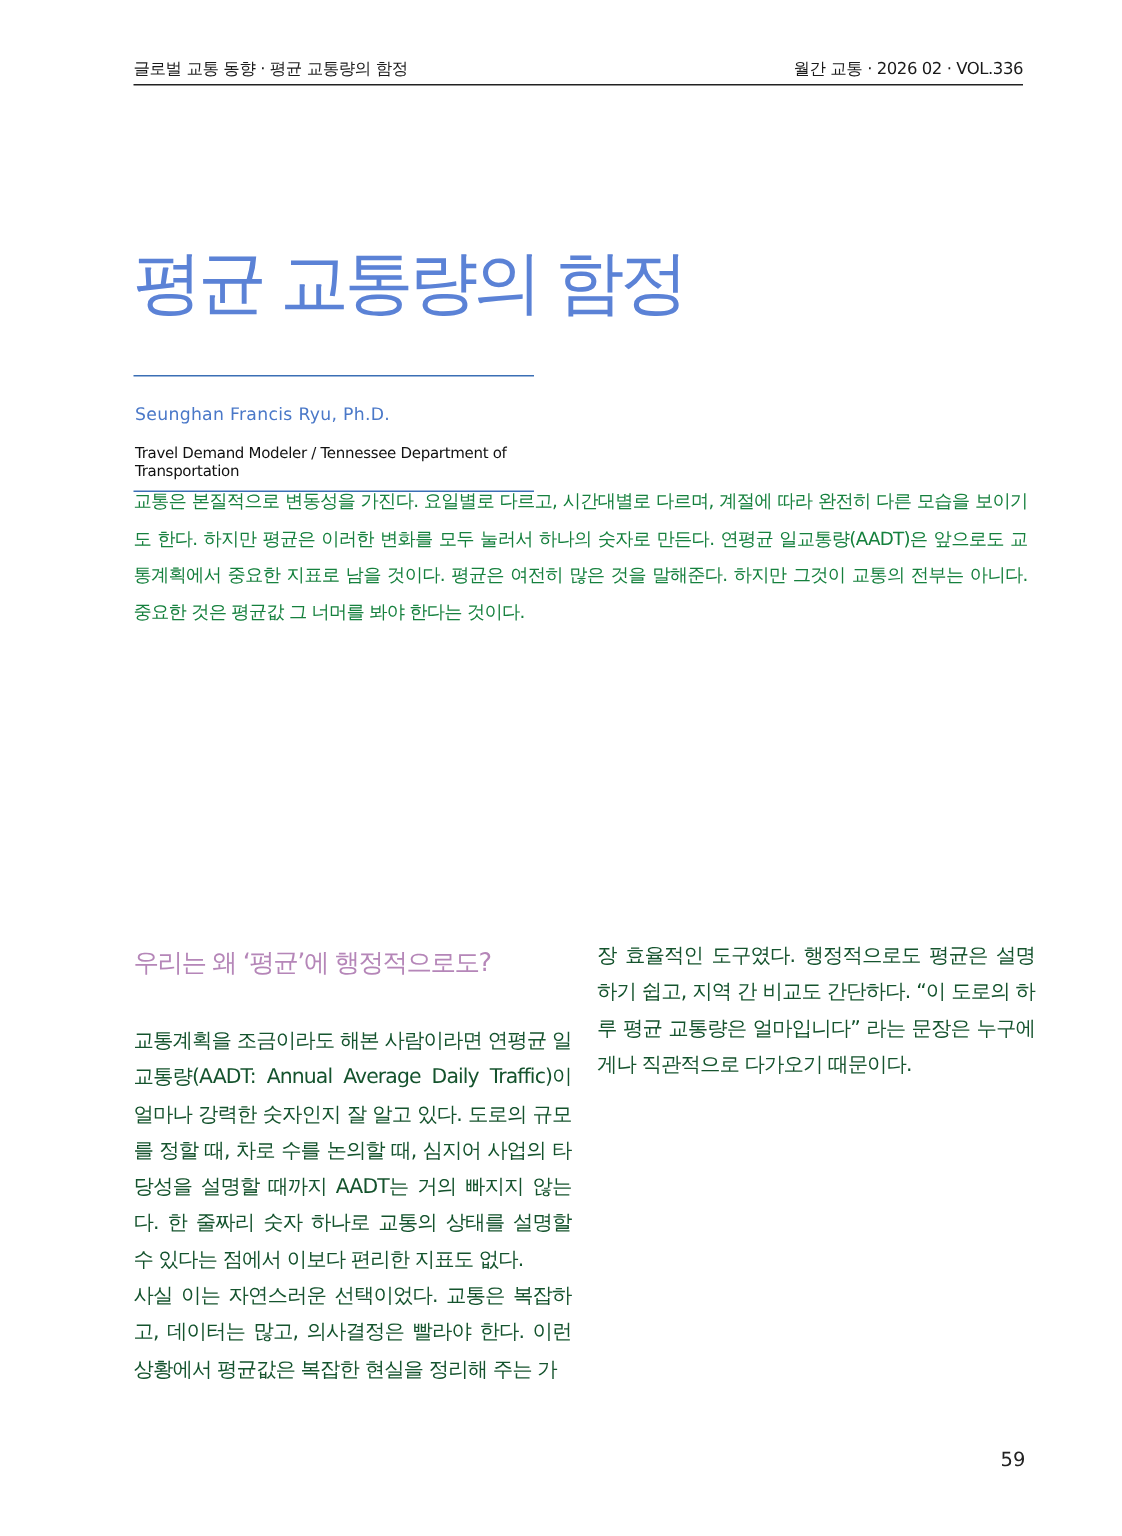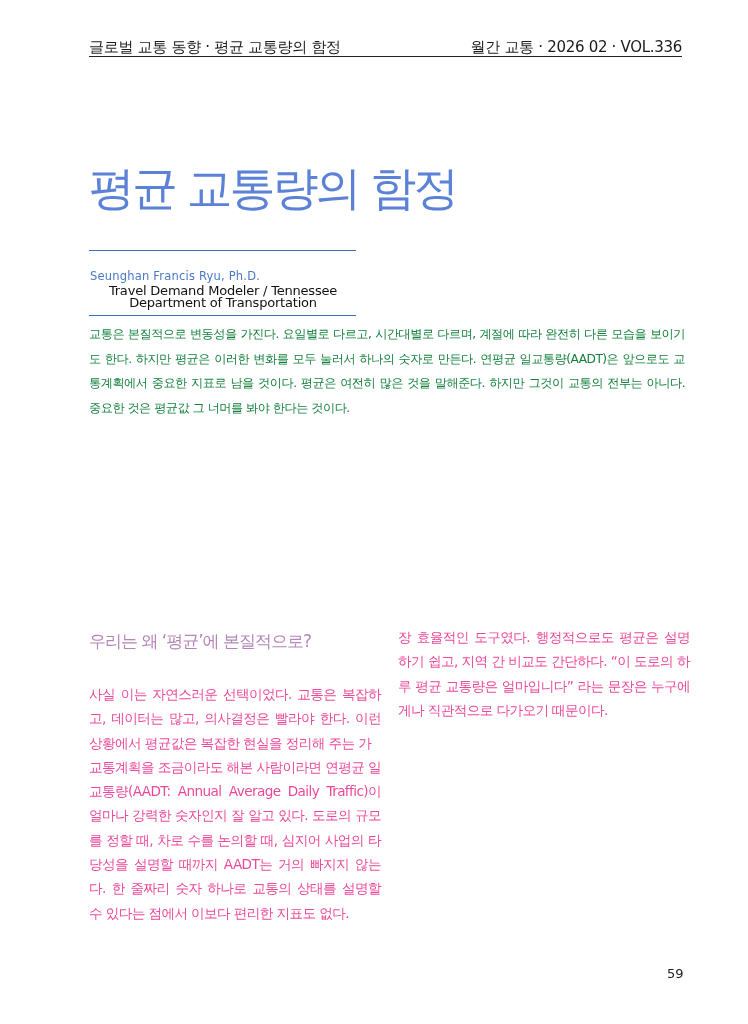--- a/index.html
+++ b/index.html
@@ -1,32 +1,32 @@
 <!DOCTYPE html>
 <html><head>
   <meta charset="utf-8">
   <style>
     html, body { margin: 0; padding: 0; background: #ffffff; }
     body { width: 748px; height: 1024px; position: relative; overflow: hidden;
            font-family: "DejaVu Sans", "Liberation Sans", sans-serif; color: #1a1a1a; }
     .header { position: absolute; left: 89px; top: 36px; width: 593px; height: 20px;
-              border-bottom: 1.5px solid #222; font-size: 15px; letter-spacing: -0.3px; }
+              border-bottom: 1.5px solid #222; font-size: 11px; letter-spacing: -0.3px; }
     .header-left { position: absolute; left: 0; top: 2px; }
     .header-right { position: absolute; right: 0; top: 2px; }
     .title { position: absolute; left: 89px; top: 158px; font-size: 46px; font-weight: 400;
              color: #5b82d6; letter-spacing: -3px; line-height: 60px; text-align: center; }
     .author-box { position: absolute; left: 89px; top: 250px; width: 266px;
                   border-top: 1.5px solid #3b6fb5; border-bottom: 1.5px solid #3b6fb5;
                   padding: 18px 0 6px 1px; }
     .author-name { font-size: 11.5px; color: #4a78c8; letter-spacing: 0.2px; line-height: 14px; }
-    .author-role { font-size: 13px; color: #111; letter-spacing: -0.2px; line-height: 12px; margin-top: 2px; text-align: center; }
+    .author-role { font-size: 10px; color: #111; letter-spacing: -0.2px; line-height: 12px; margin-top: 14px; }
     .lead { position: absolute; left: 89px; top: 322px; width: 596px; font-size: 12.2px;
             color: #15803d; line-height: 24.5px; letter-spacing: -0.5px; text-align: justify; }
     .col { position: absolute; width: 292px; font-size: 13.6px; line-height: 24.3px;
-           letter-spacing: -0.6px; color: #ec4899; text-align: justify; }
+           letter-spacing: -0.6px; color: #14532d; text-align: justify; }
     .col-left { left: 89px; top: 682px; }
     .col-right { left: 398px; top: 625px; }
     .section-heading { position: absolute; left: 89px; top: 630px; font-size: 17px;
                        color: #b586b8; letter-spacing: -1px; }
     .col p { margin: 0; }
     .page-number { position: absolute; left: 667px; top: 966px; font-size: 13px; color: #222; }
   </style>
 </head>
 <body>
 
@@ -37,24 +37,24 @@
 
 <h1 class="title" style="margin:0;">평균 교통량의 함정</h1>
 
 <div class="author-box">
   <div class="author-name">Seunghan Francis Ryu, Ph.D.</div>
   <div class="author-role">Travel Demand Modeler / Tennessee Department of Transportation</div>
 </div>
 
 <div class="lead">교통은 본질적으로 변동성을 가진다. 요일별로 다르고, 시간대별로 다르며, 계절에 따라 완전히 다른 모습을 보이기도 한다. 하지만 평균은 이러한 변화를 모두 눌러서 하나의 숫자로 만든다. 연평균 일교통량(AADT)은 앞으로도 교통계획에서 중요한 지표로 남을 것이다. 평균은 여전히 많은 것을 말해준다. 하지만 그것이 교통의 전부는 아니다. 중요한 것은 평균값 그 너머를 봐야 한다는 것이다.</div>
 
-<div class="section-heading">우리는 왜 ‘평균’에 본질적으로?</div>
+<div class="section-heading">우리는 왜 ‘평균’에 행정적으로도?</div>
 
 <div class="col col-left">
+  <p>교통계획을 조금이라도 해본 사람이라면 연평균 일교통량(AADT: Annual Average Daily Traffic)이 얼마나 강력한 숫자인지 잘 알고 있다. 도로의 규모를 정할 때, 차로 수를 논의할 때, 심지어 사업의 타당성을 설명할 때까지 AADT는 거의 빠지지 않는다. 한 줄짜리 숫자 하나로 교통의 상태를 설명할 수 있다는 점에서 이보다 편리한 지표도 없다.</p>
   <p>사실 이는 자연스러운 선택이었다. 교통은 복잡하고, 데이터는 많고, 의사결정은 빨라야 한다. 이런 상황에서 평균값은 복잡한 현실을 정리해 주는 가</p>
-  <p>교통계획을 조금이라도 해본 사람이라면 연평균 일교통량(AADT: Annual Average Daily Traffic)이 얼마나 강력한 숫자인지 잘 알고 있다. 도로의 규모를 정할 때, 차로 수를 논의할 때, 심지어 사업의 타당성을 설명할 때까지 AADT는 거의 빠지지 않는다. 한 줄짜리 숫자 하나로 교통의 상태를 설명할 수 있다는 점에서 이보다 편리한 지표도 없다.</p>
 </div>
 
 <div class="col col-right">
   <p>장 효율적인 도구였다. 행정적으로도 평균은 설명하기 쉽고, 지역 간 비교도 간단하다. “이 도로의 하루 평균 교통량은 얼마입니다” 라는 문장은 누구에게나 직관적으로 다가오기 때문이다.</p>
 </div>
 
 <div class="page-number">59</div>
 
 </body></html>

